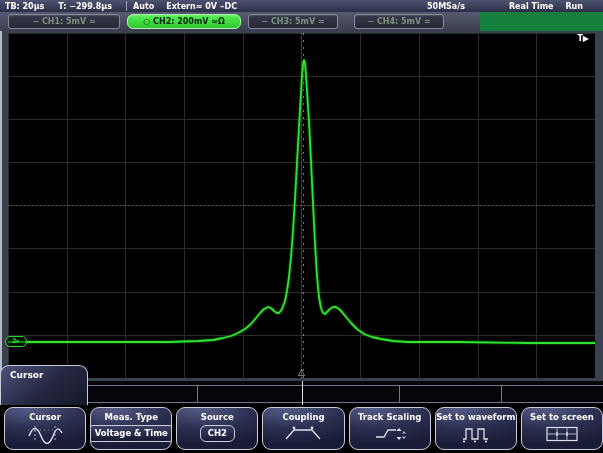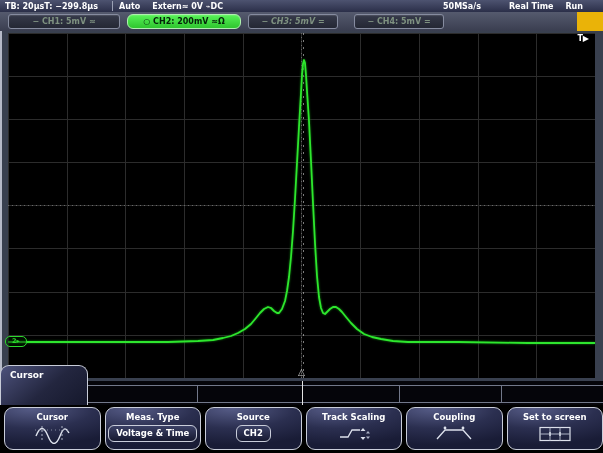--- a/index.html
+++ b/index.html
@@ -1,55 +1,55 @@
 <!DOCTYPE html>
 <html><head>
 <meta charset="utf-8">
 <style>
   html,body{margin:0;padding:0;background:#111;}
   .screen{
     position:relative;width:603px;height:453px;overflow:hidden;
-    background:#eab308;font-family:"DejaVu Sans",sans-serif;
+    background:#15803d;font-family:"DejaVu Sans",sans-serif;
     -webkit-font-smoothing:antialiased;
   }
   
   .topbar{
     position:absolute;left:0;top:0;width:603px;height:12px;
     background:linear-gradient(#4d5370,#2b2f49);
     display:flex;align-items:center;
     font-size:8px;font-weight:bold;color:#fff;white-space:nowrap;
   }
   .topbar .item{flex:none;}
   .tb-tb{margin-left:5px;}
-  .tb-t{}
+  .tb-t{margin-left:14px;}
   .tb-sep{width:1px;height:10px;background:#9aa0b4;margin-left:14px;}
   .tb-auto{margin-left:6px;}
   .tb-ext{margin-left:12px;}
   .tb-rate{margin-left:auto;}
-  .tb-real{margin-left:28px;}
+  .tb-real{margin-left:44px;}
   .tb-run{margin-left:12px;margin-right:20px;}
   
   .chrow{
-    position:absolute;left:0;top:12px;width:577px;height:19px;
+    position:absolute;left:0;top:12px;width:480px;height:19px;
     background:linear-gradient(#555a6e,#3a3e50);
     border-bottom:1px solid #1c1f2c;
     display:flex;align-items:center;
   }
   .ch-tab{
     height:13px;margin-left:7px;border-radius:3px;
     border:1px solid #868ca0;
     background:linear-gradient(#363a4a,#242734);
     color:#7e9180;font-size:8px;font-weight:bold;
     display:flex;align-items:center;justify-content:center;
     box-shadow:inset 0 1px 1px rgba(255,255,255,.12);
     white-space:nowrap;overflow:hidden;
   }
   .ch-tab:nth-child(1){width:110px;margin-left:8px;}
   .ch-tab:nth-child(2){width:112px;}
-  .ch-tab:nth-child(3){width:88px;font-style:italic;}
+  .ch-tab:nth-child(3){width:88px;}
   .ch-tab:nth-child(4){width:88px;margin-left:16px;}
   .ch-tab.active{
     background:linear-gradient(#57f257,#2fc52f);
     border-color:#aef0ae;color:#05230a;border-radius:6px;
   }
   
   .display-area{
     position:absolute;left:0;top:31px;width:603px;height:350px;
     background:#39404f;
     border-left:2px solid #b6bac8;
@@ -192,39 +192,48 @@
       <span class="btn-label">Meas. Type</span>
       <span class="sub-btn">Voltage &amp; Time</span>
     </div>
 
     <div class="menu-btn">
       <span class="btn-label">Source</span>
       <span class="sub-btn">CH2</span>
     </div>
 
     <div class="menu-btn">
+      <span class="btn-label">Coupling</span>
+      <svg class="btn-icon" width="40" height="20" viewBox="0 0 40 20">
+        <path d="M3 15 L11 6 L29 6 L37 15" fill="none" stroke="#dde1ec" stroke-width="1.3"></path>
+        <circle cx="11" cy="4" r="1.4" fill="#dde1ec"></circle>
+        <circle cx="29" cy="4" r="1.4" fill="#dde1ec"></circle>
+      </svg>
+    </div>
+
+    <div class="menu-btn">
       <span class="btn-label">Track Scaling</span>
       <svg class="btn-icon" width="36" height="20" viewBox="0 0 36 20">
         <path d="M4 13 L12 13 L16 6 L24 6" fill="none" stroke="#dde1ec" stroke-width="1.3"></path>
         <path d="M27 4 l2.5 3 h-5 z" fill="#dde1ec"></path>
         <path d="M27 16 l2.5 -3 h-5 z" fill="#dde1ec"></path>
         <path d="M32 7 l2 2.5 h-4 z" fill="#aeb4c6"></path>
         <path d="M32 15 l2 -2.5 h-4 z" fill="#aeb4c6"></path>
       </svg>
     </div>
 
     <div class="menu-btn">
-      <span class="btn-label">Coupling</span>
-      <svg class="btn-icon" width="40" height="20" viewBox="0 0 40 20">
-        <path d="M3 15 L11 6 L29 6 L37 15" fill="none" stroke="#dde1ec" stroke-width="1.3"></path>
-        <circle cx="11" cy="4" r="1.4" fill="#dde1ec"></circle>
-        <circle cx="29" cy="4" r="1.4" fill="#dde1ec"></circle>
-      </svg>
-    </div>
-
+      <span class="btn-label">Set to waveform</span>
+      <svg class="btn-icon" width="36" height="20" viewBox="0 0 36 20">
+        <path d="M5 15 L8 15 L8 5 L14 5 L14 15 L20 15 L20 5 L26 5 L26 15 L30 15" fill="none" stroke="#dde1ec" stroke-width="1.3"></path>
+        <circle cx="6" cy="17.5" r="1.1" fill="#dde1ec"></circle>
+        <circle cx="17" cy="17.5" r="1.1" fill="#dde1ec"></circle>
+        <circle cx="28" cy="17.5" r="1.1" fill="#dde1ec"></circle>
+      </svg>
+    </div>
 
     <div class="menu-btn">
       <span class="btn-label">Set to screen</span>
       <svg class="btn-icon" width="40" height="20" viewBox="0 0 40 20">
         <rect x="5" y="3.5" width="30" height="13" fill="none" stroke="#dde1ec" stroke-width="1.2"></rect>
         <line x1="15" y1="3.5" x2="15" y2="16.5" stroke="#aeb4c6" stroke-width="1"></line>
         <line x1="25" y1="3.5" x2="25" y2="16.5" stroke="#aeb4c6" stroke-width="1"></line>
         <line x1="5" y1="10" x2="35" y2="10" stroke="#aeb4c6" stroke-width="1"></line>
         <line x1="15" y1="8" x2="15" y2="12" stroke="#dde1ec" stroke-width="1.4"></line>
         <line x1="25" y1="8" x2="25" y2="12" stroke="#dde1ec" stroke-width="1.4"></line>

